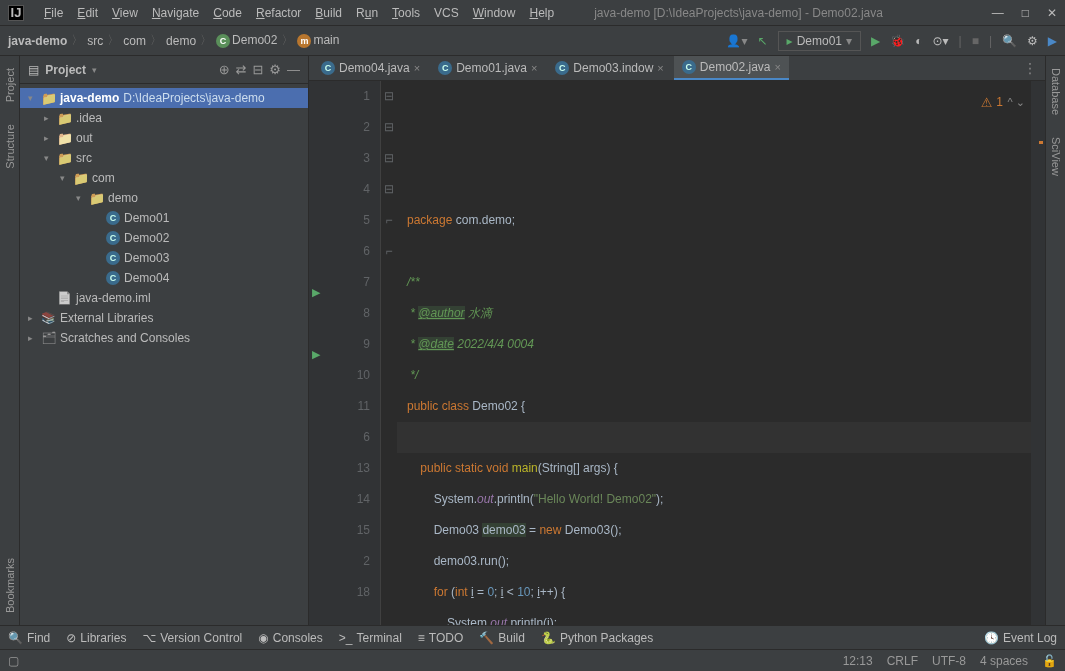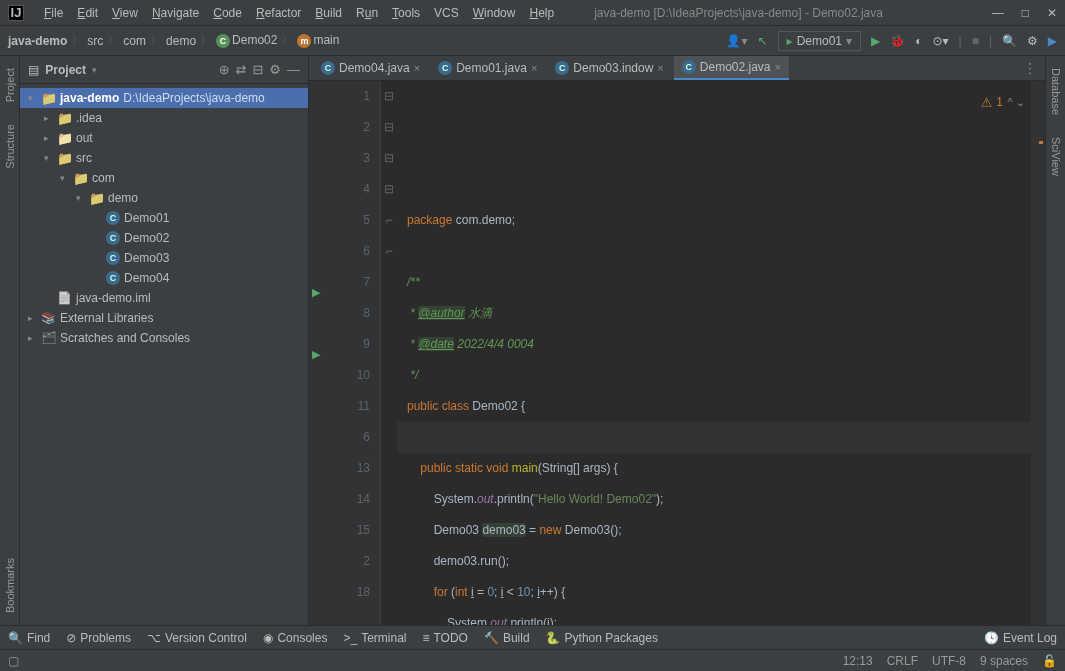--- a/index.html
+++ b/index.html
@@ -321,21 +321,21 @@
     </div>
 </div>
 
 <div class="bottom-bar" id="bottom">
     <div class="bb-item">
       <span class="i">🔍</span>
       <span>Find</span>
     </div>
     <div class="bb-item">
       <span class="i">⊘</span>
-      <span>Problems</span>
+      <span>Libraries</span>
     </div>
     <div class="bb-item">
       <span class="i">⌥</span>
       <span>Version Control</span>
     </div>
     <div class="bb-item">
       <span class="i">◉</span>
       <span>Consoles</span>
     </div>
     <div class="bb-item">
@@ -358,15 +358,15 @@
   <div class="bb-item">
       <span class="i">🕓</span>
       <span>Event Log</span>
     </div>
 </div>
 <div class="status-bar">
   <span style="position:absolute;left:8px">▢</span>
   <span>12:13</span>
   <span>CRLF</span>
   <span>UTF-8</span>
-  <span>9 spaces</span>
+  <span>4 spaces</span>
   <span>🔓</span>
 </div>
 
 </body></html>

